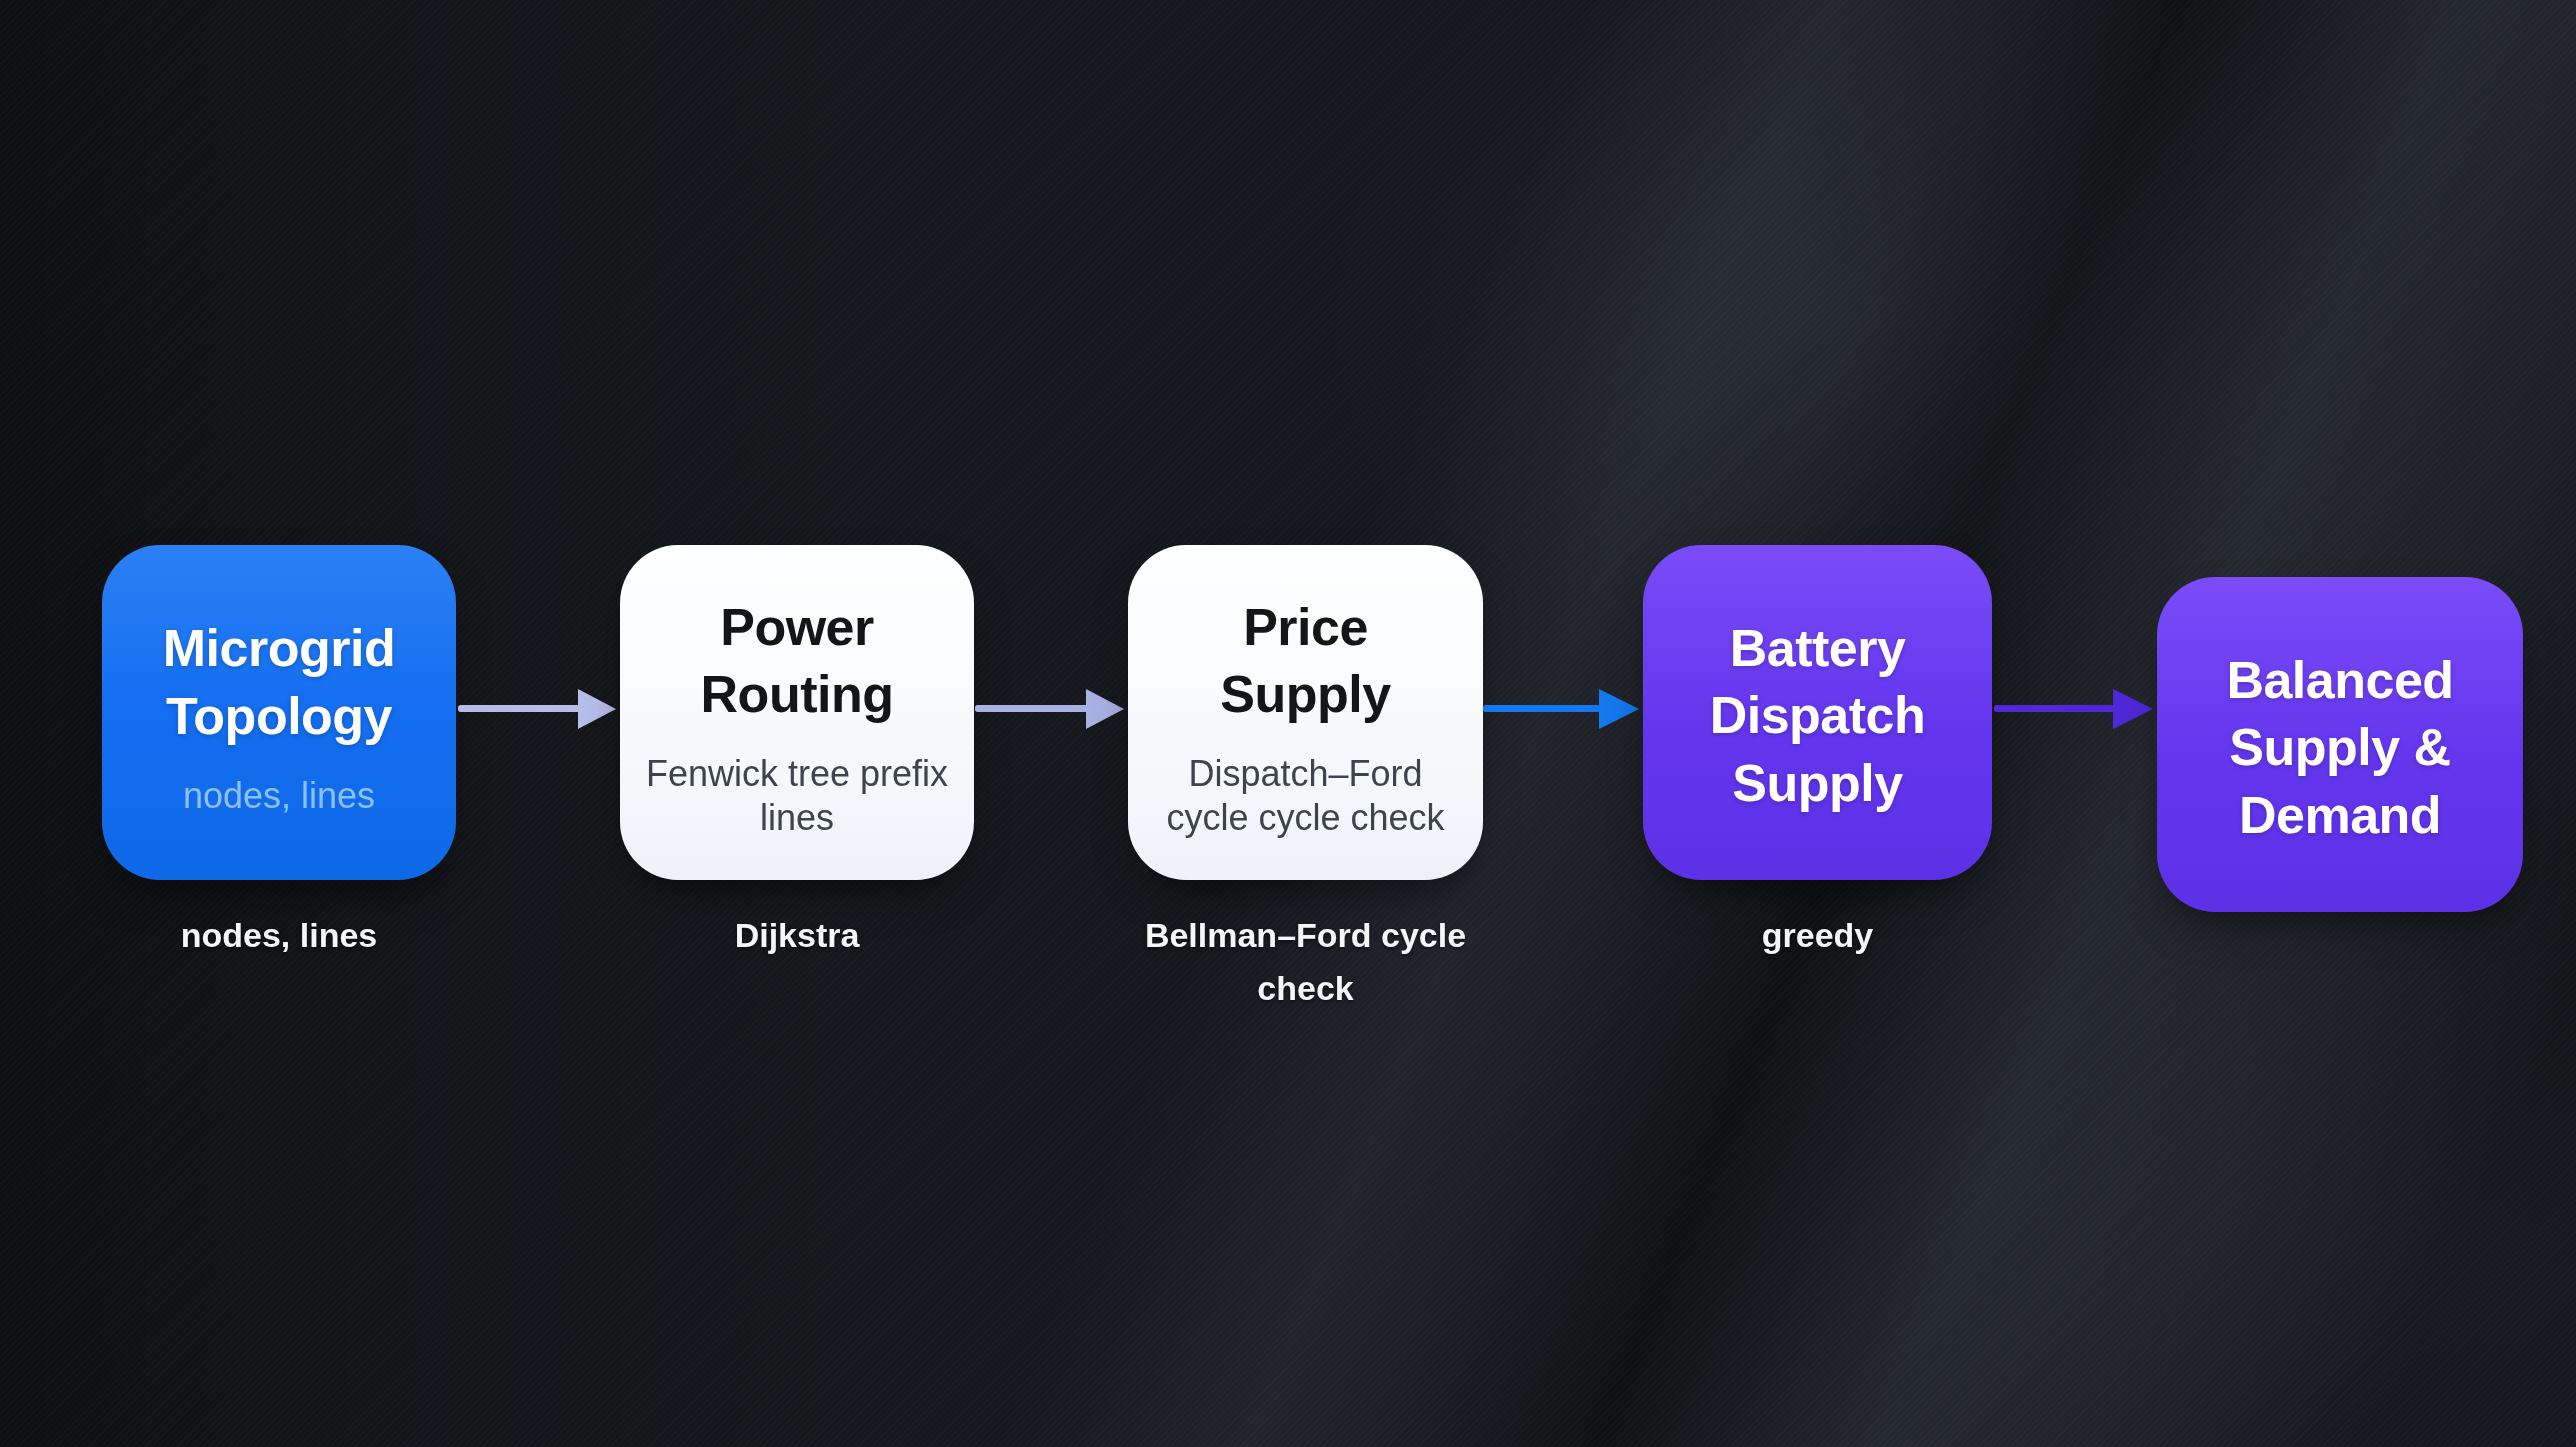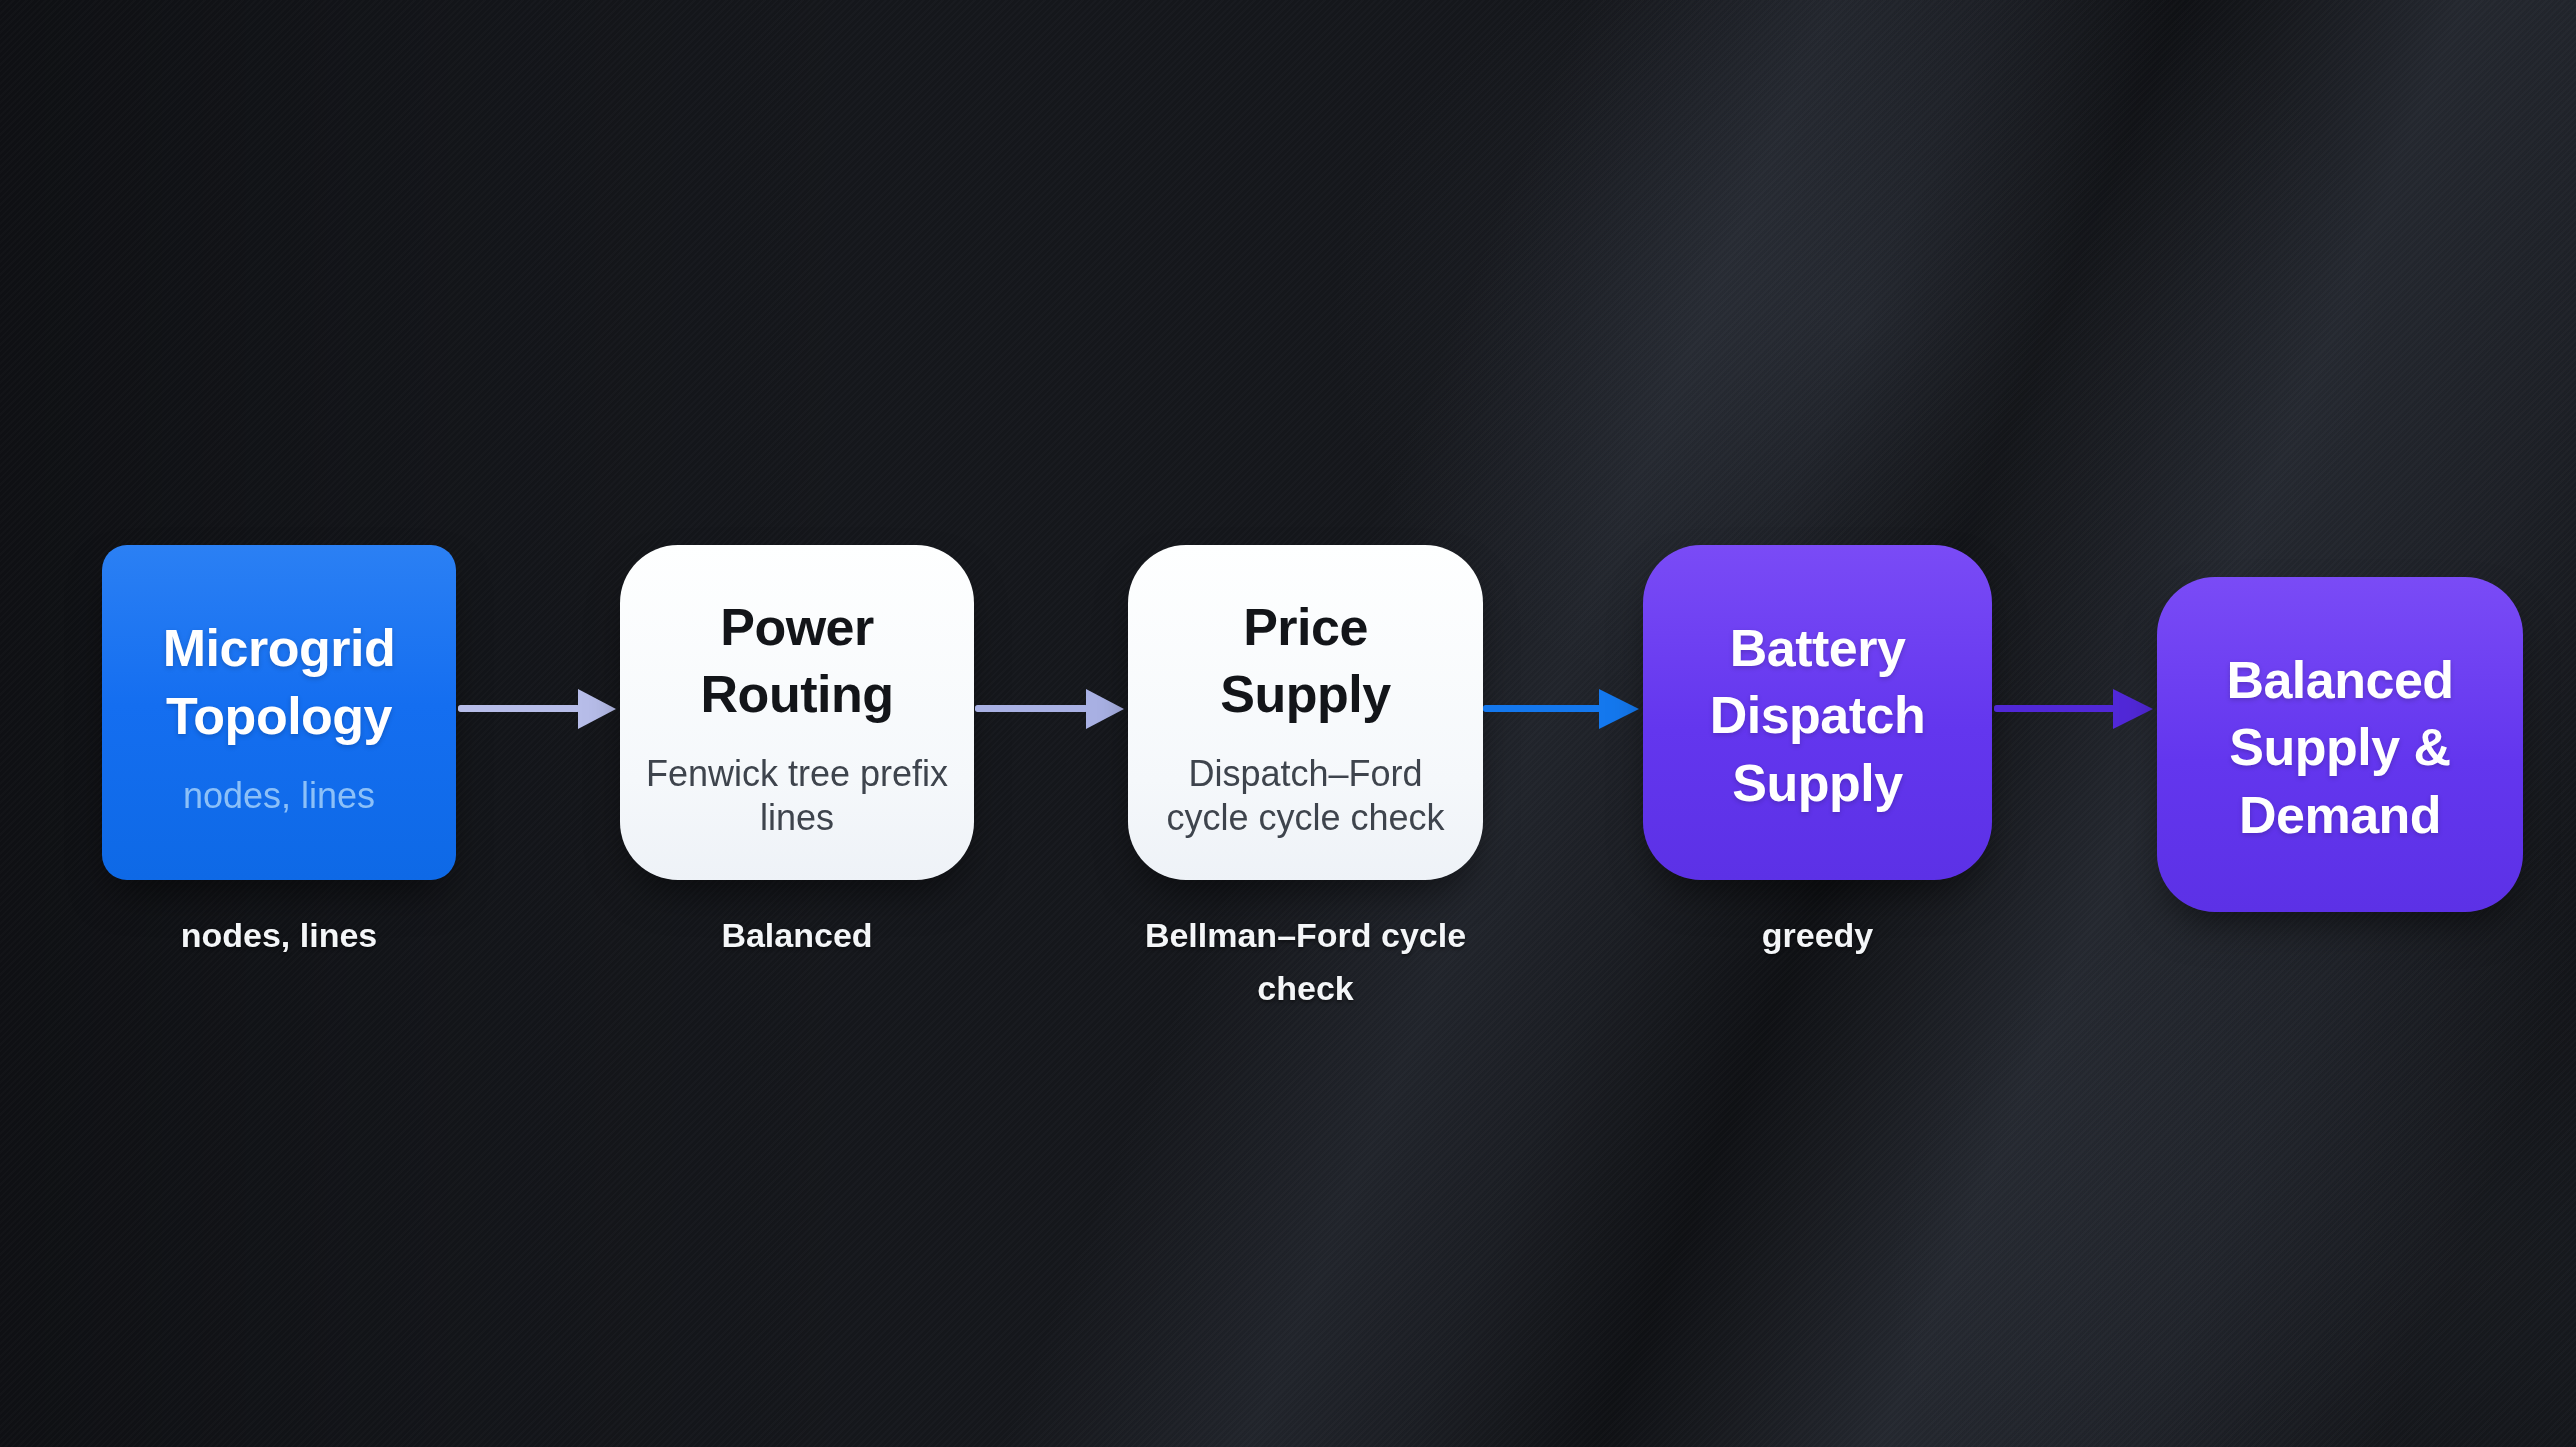--- a/index.html
+++ b/index.html
@@ -40,21 +40,21 @@
   .n3{left:1128px;width:355px;}
   .n4{left:1643px;width:349px;}
   .n5{left:2157px;width:366px;margin-top:32px;}
 
   .box{
     height:335px;border-radius:58px;
     display:flex;flex-direction:column;justify-content:center;align-items:center;
     gap:23.5px;padding:11px 16.3px 3.6px 16.3px;box-sizing:border-box;
     box-shadow:0 20px 42px -12.7px rgba(0,0,0,0.55);
   }
-  .box.blue{background:linear-gradient(180deg,#2b80f4 0%,#146ef0 48%,#0e69e6 100%);border-radius:25px;}
+  .box.blue{background:linear-gradient(180deg,#2b80f4 0%,#146ef0 48%,#0e69e6 100%);}
   .box.white{background:linear-gradient(180deg,#feffff 0%,#f5f8fb 70%,#eef2f7 100%);}
   .box.purple{background:linear-gradient(180deg,#7a4bf6 0%,#6336ee 55%,#5c31e6 100%);}
 
   .title{
     font-size:52px;font-weight:700;line-height:1.3;letter-spacing:-0.5px;
     text-align:center;max-width:298px;
   }
   .title.light{color:#ffffff;text-shadow:0 1.8px 5.4px rgba(0,0,0,0.18);}
   .title.dark{color:#131519;}
 
@@ -104,21 +104,21 @@
   <div class="arrow a1">
     <div class="shaft"></div>
     <div class="head"></div>
   </div>
 
   <div class="node n2">
     <div class="box white">
       <div class="title dark">Power Routing</div>
       <div class="subtitle sub-on-white">Fenwick tree prefix lines</div>
     </div>
-    <div class="caption">Balanced</div>
+    <div class="caption">Dijkstra</div>
   </div>
 
   <div class="arrow a2">
     <div class="shaft"></div>
     <div class="head"></div>
   </div>
 
   <div class="node n3">
     <div class="box white">
       <div class="title dark">Price Supply</div>

